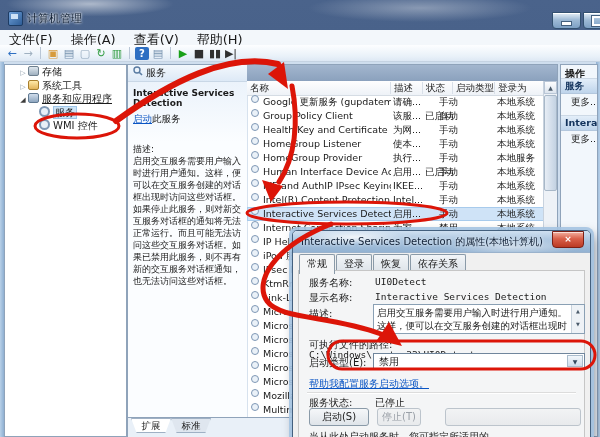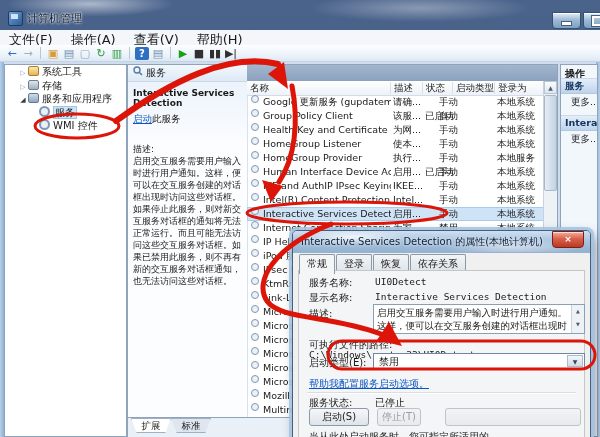--- a/index.html
+++ b/index.html
@@ -157,23 +157,23 @@
       <span class="tbtn" style="color: rgb(48, 48, 48);">■</span>
       <span class="tbtn" style="color: rgb(48, 48, 48);">▮▮</span>
       <span class="tbtn" style="color: rgb(48, 48, 48);">▶|</span>
     </div>
 
   <div class="content">
     <div class="edge-l"></div>
     <div class="edge-r"></div>
 
     <div class="tree">
+        <div class="titem" style="padding-left: 13px;"><span class="texp">▷</span><span class="ticon storage-icon"></span><span class="tlabel">存储</span></div>
         <div class="titem" style="padding-left: 13px;"><span class="texp">▷</span><span class="ticon tools-icon"></span><span class="tlabel">系统工具</span></div>
-        <div class="titem" style="padding-left: 13px;"><span class="texp">▷</span><span class="ticon storage-icon"></span><span class="tlabel">存储</span></div>
-        <div class="titem" style="padding-left: 13px;"><span class="texp exp">◢</span><span class="ticon apps-icon"></span><span class="tlabel">服务和应用程序</span></div>
+        <div class="titem" style="padding-left: 13px; text-decoration: underline;"><span class="texp exp">◢</span><span class="ticon apps-icon"></span><span class="tlabel">服务和应用程序</span></div>
         <div class="titem sel" style="padding-left: 24px;"><span class="texp"></span><span class="ticon services-icon"></span><span class="tlabel">服务</span></div>
         <div class="titem" style="padding-left: 24px;"><span class="texp"></span><span class="ticon wmi-icon"></span><span class="tlabel">WMI 控件</span></div>
       </div>
 
     <div class="mid">
       <div class="tp">
         <div class="tp-head">
           <svg class="mag" width="10" height="10" viewBox="0 0 10 10">
             <circle cx="4" cy="4" r="3" fill="none" stroke="#5a7ca2" stroke-width="1.4"></circle>
             <line x1="6.2" y1="6.2" x2="9" y2="9" stroke="#5a7ca2" stroke-width="1.6"></line>

